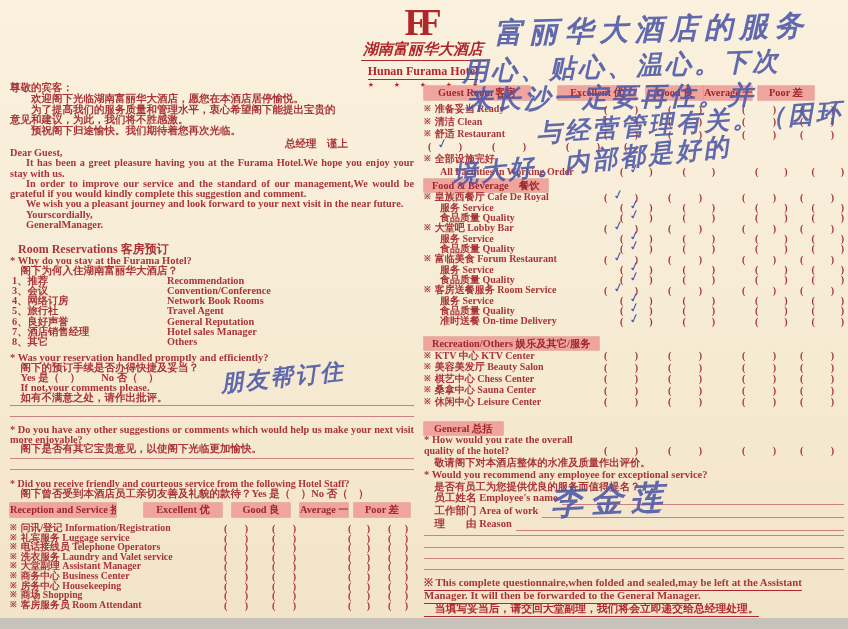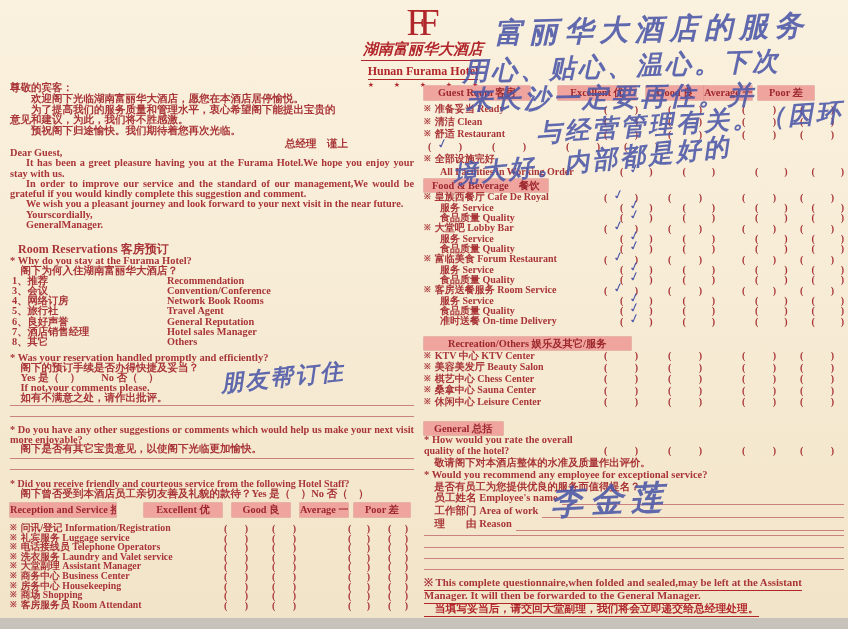--- a/index.html
+++ b/index.html
@@ -3,21 +3,21 @@
 <meta charset="utf-8">
 <style>
   html,body{margin:0;padding:0;}
   body{width:848px;height:629px;background:#c7c3bb;position:relative;overflow:hidden;
        font-family:"Liberation Serif","DejaVu Serif",serif;}
   .paper{position:absolute;left:0;top:0;width:848px;height:618px;overflow:hidden;
          background:linear-gradient(180deg,#faf1de 0%,#f7ecd6 45%,#f2e4c8 100%);
          box-shadow:0 3px 5px rgba(60,50,40,.45);color:#a93538;}
   
   .hdr{position:absolute;left:338px;top:6px;width:170px;text-align:center;}
-  .monogram{font-size:37px;line-height:34px;font-weight:400;letter-spacing:-8px;color:#b1262b;
+  .monogram{font-size:37px;line-height:34px;font-weight:700;letter-spacing:-8px;color:#b1262b;
             font-family:"Liberation Serif",serif;padding-right:8px;}
   .hotel-cn{font-size:15px;font-weight:bold;font-style:italic;color:#b1262b;
             border-bottom:1.5px solid #b1262b;display:inline-block;padding:0 2px 1px;}
   .hotel-en{font-size:12px;font-weight:bold;color:#b1262b;border-bottom:1.5px solid #b1262b;
             display:inline-block;padding-bottom:0;}
   .stars{font-size:7px;color:#b1262b;letter-spacing:9px;margin-top:1px;padding-left:9px;}
   
   .col-left{position:absolute;left:10px;top:83px;width:404px;}
   .col-right{position:absolute;left:424px;top:84px;width:420px;}
   .abs{position:absolute;left:0;right:0;}
@@ -716,21 +716,21 @@
             <span>(</span>
             <span>)</span>
           </span>
           <span class="cell cP">
             <span>(</span>
             <span>)</span>
           </span>
         </div>
       </div>
 
-    <div class="abs" style="top:249px"><span class="hblk" style="padding:1px 24px;">Recreation/Others 娱乐及其它/服务</span></div>
+    <div class="abs" style="top:249px"><span class="hblk" style="padding:1px 8px;">Recreation/Others 娱乐及其它/服务</span></div>
     <div class="abs rt rec" style="top:266px" id="rec-rows">
         <div class="rrow">
           <span class="rlabel"><span class="marker">※</span><span>KTV 中心 </span><span>KTV Center</span></span>
           <span class="cell cE">
             <span>(</span>
             <span>)</span>
           </span>
           <span class="cell cG">
             <span>(</span>
             <span>)</span>

